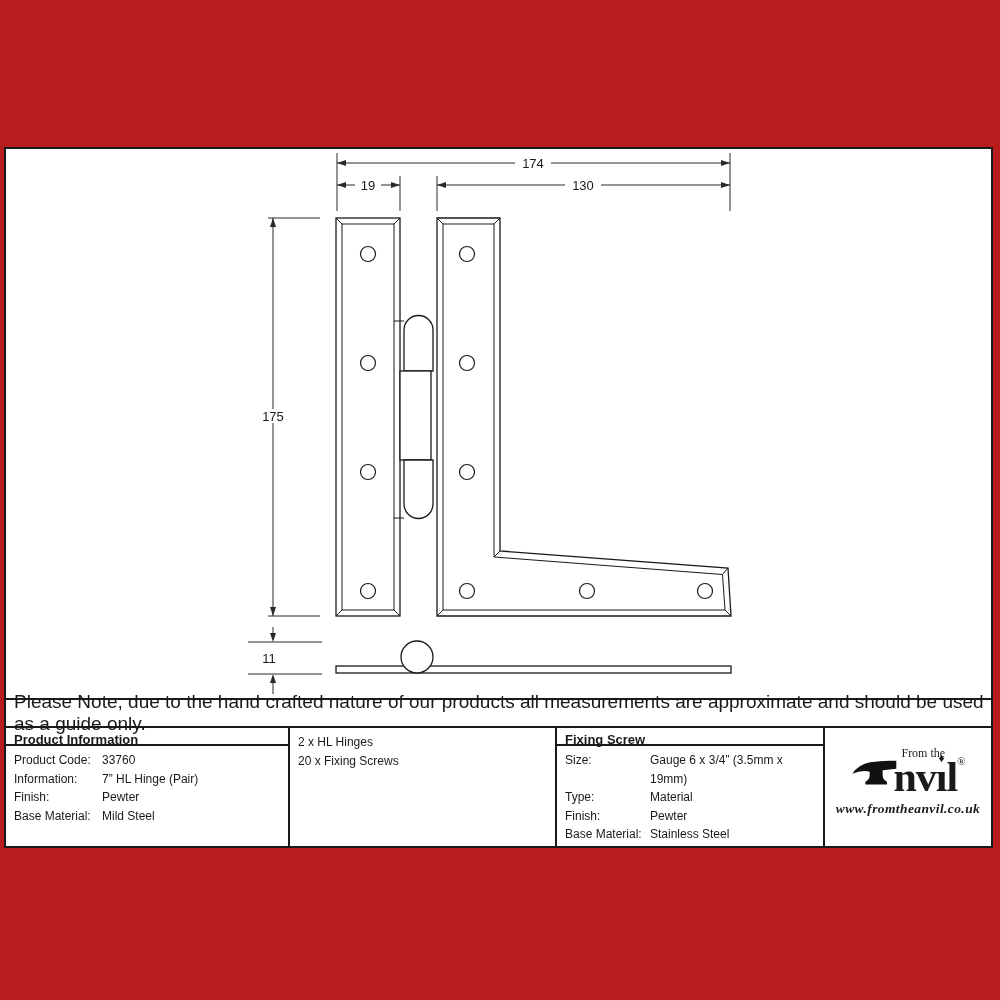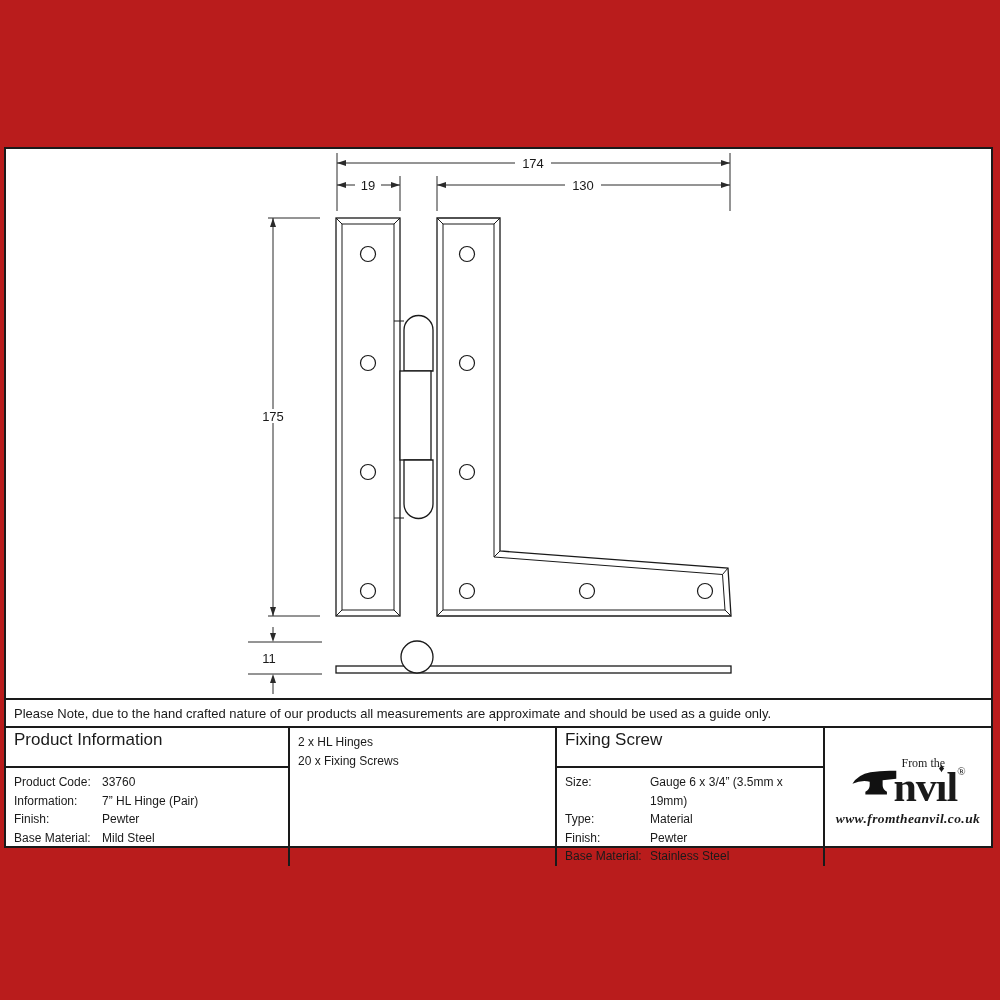--- a/index.html
+++ b/index.html
@@ -5,28 +5,28 @@
   html,body{margin:0;padding:0;background:#fff;}
   .canvas{position:relative;width:1000px;height:1000px;background:#b91c1c;overflow:hidden;
           font-family:"Liberation Sans",sans-serif;color:#1a1a1a;padding-left:48px;}
   .frame{position:absolute;left:4px;top:147px;width:989px;height:701px;
          border:2px solid #1a1a1a;box-sizing:border-box;background:#fff;}
   .drawing-svg{position:absolute;left:0;top:0;}
   
   .note-row{position:absolute;left:0;right:0;top:549px;height:30px;
             border-top:2px solid #1a1a1a;border-bottom:2px solid #1a1a1a;
             box-sizing:border-box;display:flex;align-items:center;}
-  .note-row span{padding-left:8px;font-size:13px;}
+  .note-row span{padding-left:8px;font-size:19px;}
   
   .tbl{position:absolute;left:0;right:0;top:579px;bottom:0;display:grid;
        grid-template-columns:282px 267px 268px 1fr;}
   .col{box-sizing:border-box;display:flex;flex-direction:column;min-width:0;}
   .col + .col{border-left:2px solid #1a1a1a;}
-  .hdr{height:40px;line-height:23px;padding-left:8px;font-size:17px;
-       border-bottom:2px solid #1a1a1a;box-sizing:border-box;}
+  .hdr{height:18px;line-height:23px;padding-left:8px;font-size:13px;
+       border-bottom:2px solid #1a1a1a;box-sizing:border-box;font-weight:bold;}
   .cellbody{flex:1;padding:5px 8px 0 8px;font-size:12px;line-height:18.5px;}
   .kv{display:flex;}
   .kv .k{width:88px;flex:none;}
   .kv.fix .k{width:85px;}
   
   .logo-cell{align-items:center;justify-content:center;display:flex;flex-direction:column;}
   .anvil-logo{display:flex;flex-direction:column;align-items:center;}
   .logo-top{display:flex;align-items:flex-end;}
   .anvil-icon{margin-right:-4px;margin-bottom:4px;}
   .logo-text{position:relative;font-family:"Liberation Serif",serif;}

